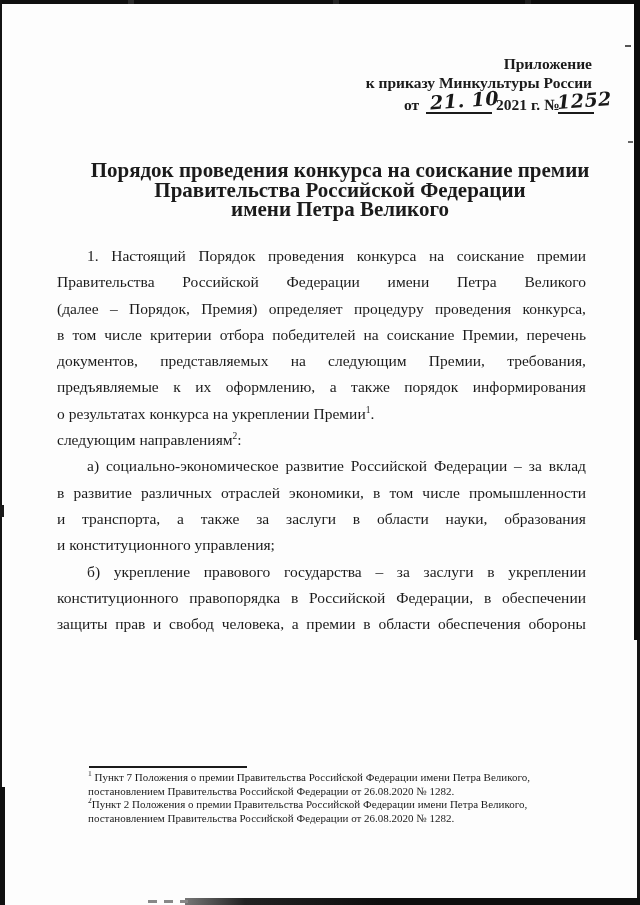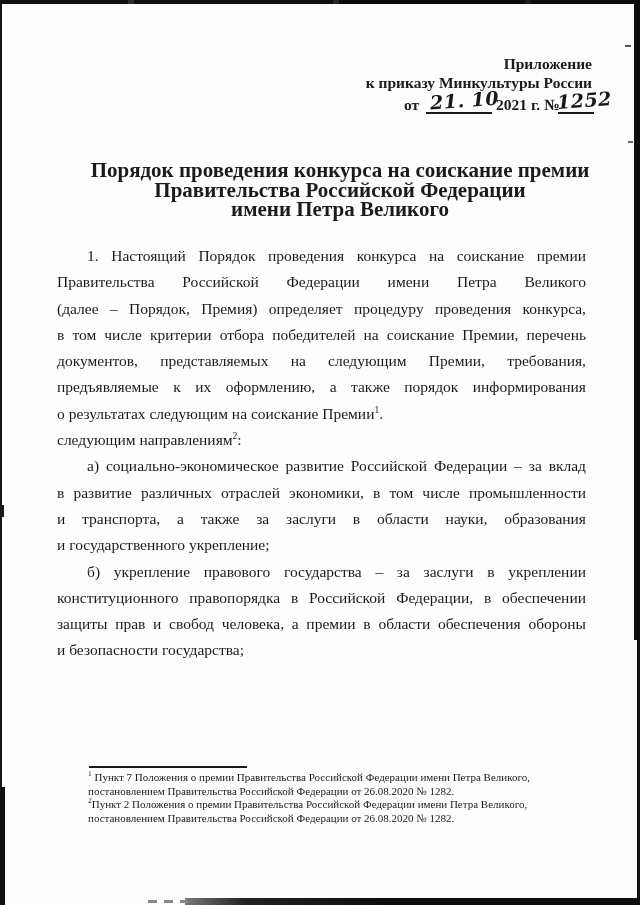--- a/index.html
+++ b/index.html
@@ -90,36 +90,35 @@
   </div>
 
   <div class="doc-body" id="doc-body">
       <div>
         <div class="line fill indent"><span>1. Настоящий Порядок проведения конкурса на соискание премии</span></div>
         <div class="line fill"><span>Правительства Российской Федерации имени Петра Великого</span></div>
         <div class="line fill"><span>(далее – Порядок, Премия) определяет процедуру проведения конкурса,</span></div>
         <div class="line fill"><span>в том числе критерии отбора победителей на соискание Премии, перечень</span></div>
         <div class="line fill"><span>документов, представляемых на следующим Премии, требования,</span></div>
         <div class="line fill"><span>предъявляемые к их оформлению, а также порядок информирования</span></div>
-        <div class="line"><span>о результатах следующим на соискание Премии</span><sup>1</sup><span>.</span></div>
+        <div class="line"><span>о результатах конкурса на укреплении Премии</span><sup>1</sup><span>.</span></div>
       </div>
       <div>
         <div class="line"><span>следующим направлениям</span><sup>2</sup><span>:</span></div>
       </div>
       <div>
         <div class="line fill indent"><span>а) социально-экономическое развитие Российской Федерации – за вклад</span></div>
         <div class="line fill"><span>в развитие различных отраслей экономики, в том числе промышленности</span></div>
         <div class="line fill"><span>и транспорта, а также за заслуги в области науки, образования</span></div>
-        <div class="line"><span>и государственного укрепление;</span></div>
+        <div class="line"><span>и конституционного управления;</span></div>
       </div>
       <div>
         <div class="line fill indent"><span>б) укрепление правового государства – за заслуги в укреплении</span></div>
         <div class="line fill"><span>конституционного правопорядка в Российской Федерации, в обеспечении</span></div>
         <div class="line fill"><span>защиты прав и свобод человека, а премии в области обеспечения обороны</span></div>
-        <div class="line"><span>и безопасности государства;</span></div>
       </div>
     </div>
 
   <div class="fn-rule"></div>
   <div class="doc-footnotes" id="doc-footnotes">
       <div>
         <div class="line"><sup>1</sup><span> Пункт 7 Положения о премии Правительства Российской Федерации имени Петра Великого, утвержденного</span></div>
         <div class="line"><span>постановлением Правительства Российской Федерации от 26.08.2020 № 1282.</span></div>
       </div>
       <div>

